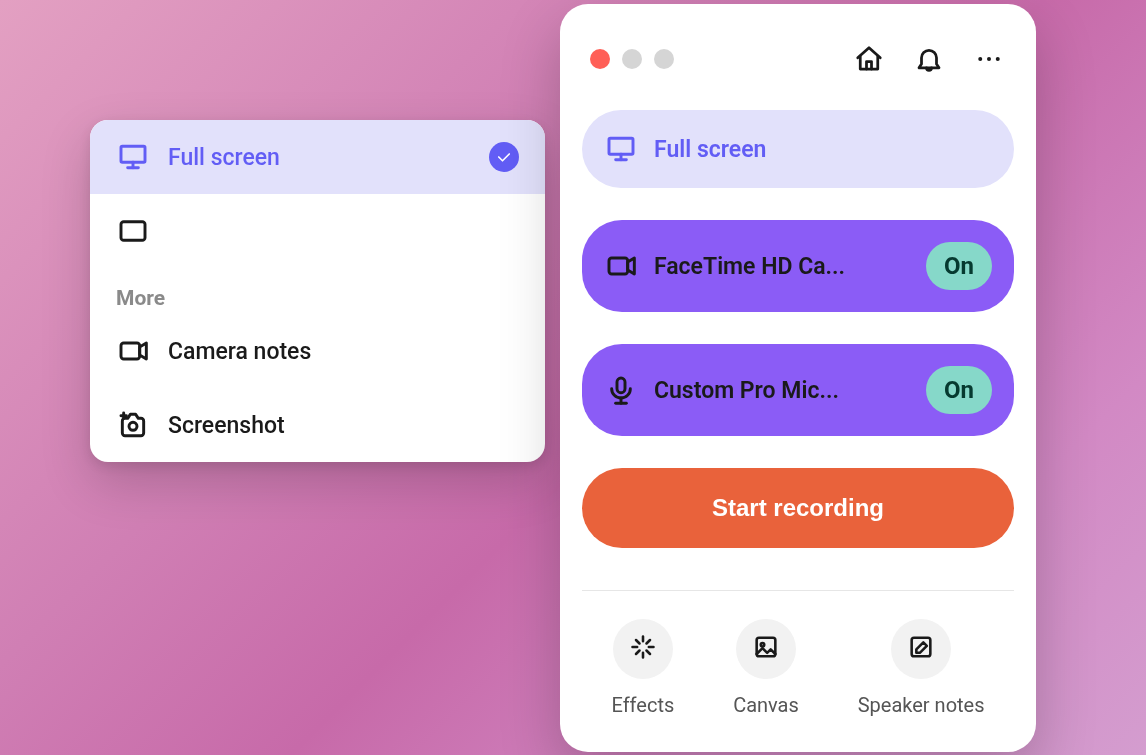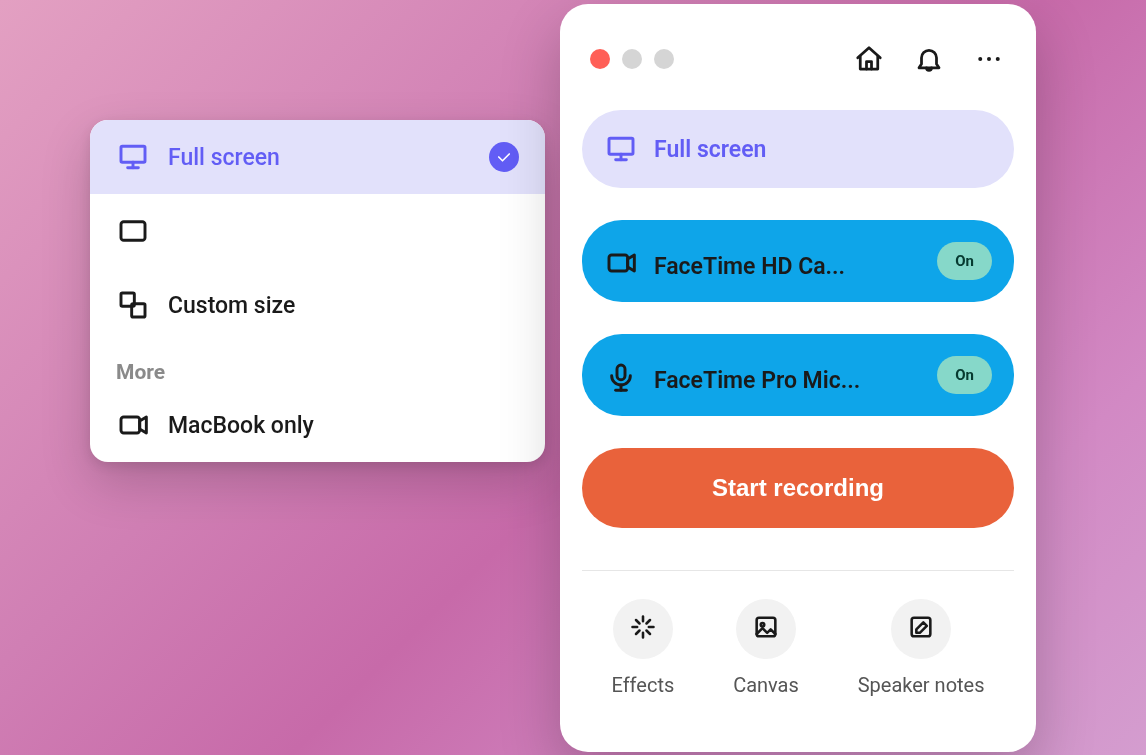--- a/index.html
+++ b/index.html
@@ -104,35 +104,34 @@
     margin-bottom: 32px;
     position: relative;
   }
   .source-row .icon { width: 34px; height: 34px; display:flex;align-items:center;justify-content:center;}
   .source-row.screen {
     background: #e2e1fb;
     color: #625df5;
   }
   .source-row.screen .icon svg { stroke: #625df5; }
   .source-row.device {
-    background: #0ea5e9;
+    background: #8b5cf6;
     color: #1a1a1a;
-    align-items: flex-end;
   }
   .source-row.device .label {
     flex: 1;
     white-space: nowrap;
     overflow: hidden;
     text-overflow: ellipsis;
     min-width: 0;
   }
   .badge {
     background: #86d8c9;
     color: #063a30;
-    font-size: 15px;
+    font-size: 24px;
     font-weight: 700;
     padding: 10px 18px;
     border-radius: 999px;
   }
   .mic-wrap { position: relative; margin-bottom: 32px; }
   .mic-level {
     position: absolute;
     left: 0; right: 50%;
     bottom: -2px;
     height: 10px;
@@ -204,42 +203,44 @@
   </div>
 
   <div class="popover-item">
     <span class="icon">
       <svg width="32" height="32" viewBox="0 0 24 24">
           <rect x="3" y="5" width="18" height="14" rx="2"></rect>
         </svg>
     </span>
   </div>
 
-  <div class="popover-item">
-    <span class="icon">
-      <svg width="32" height="32" viewBox="0 0 24 24">
-          <rect x="3" y="3" width="10" height="10" rx="1"></rect>
-          <rect x="11" y="11" width="10" height="10" rx="1"></rect>
-        </svg>
-    </span>
-    <span>Custom size</span>
-  </div>
 
   <div class="popover-section">More</div>
 
   <div class="popover-item">
     <span class="icon">
       <svg width="32" height="32" viewBox="0 0 24 24">
           <rect x="3" y="6" width="14" height="12" rx="2"></rect>
           <polygon points="17 9 22 6 22 18 17 15"></polygon>
         </svg>
     </span>
-    <span>MacBook only</span>
-  </div>
-
+    <span>Camera notes</span>
+  </div>
+
+  <div class="popover-item">
+    <span class="icon">
+      <svg width="32" height="32" viewBox="0 0 24 24">
+          <path d="M6 7h2l2-3h4l2 3h2a2 2 0 0 1 2 2v9a2 2 0 0 1-2 2H6a2 2 0 0 1-2-2V9a2 2 0 0 1 2-2z"></path>
+          <circle cx="12" cy="13" r="3"></circle>
+          <line x1="5" y1="3" x2="5" y2="7"></line>
+          <line x1="3" y1="5" x2="7" y2="5"></line>
+        </svg>
+    </span>
+    <span>Screenshot</span>
+  </div>
 </div>
 
 <div class="panel">
 
   <div class="titlebar">
     <div class="traffic-lights">
       <div class="tl red"></div>
       <div class="tl grey1"></div>
       <div class="tl grey2"></div>
     </div>
@@ -292,21 +293,21 @@
   <div class="mic-wrap">
     <div class="source-row device" style="margin-bottom:0">
       <span class="icon">
         <svg width="32" height="32" viewBox="0 0 24 24">
             <rect x="9" y="3" width="6" height="11" rx="3"></rect>
             <path d="M5 11a7 7 0 0 0 14 0"></path>
             <line x1="12" y1="18" x2="12" y2="22"></line>
             <line x1="8" y1="22" x2="16" y2="22"></line>
           </svg>
       </span>
-      <span class="label">FaceTime Pro Mic...</span>
+      <span class="label">Custom Pro Mic...</span>
       <span class="badge">On</span>
     </div>
     <div class="mic-level"></div>
   </div>
 
   <button class="record-btn">Start recording</button>
 
   <div class="divider"></div>
 
   <div class="footer">

